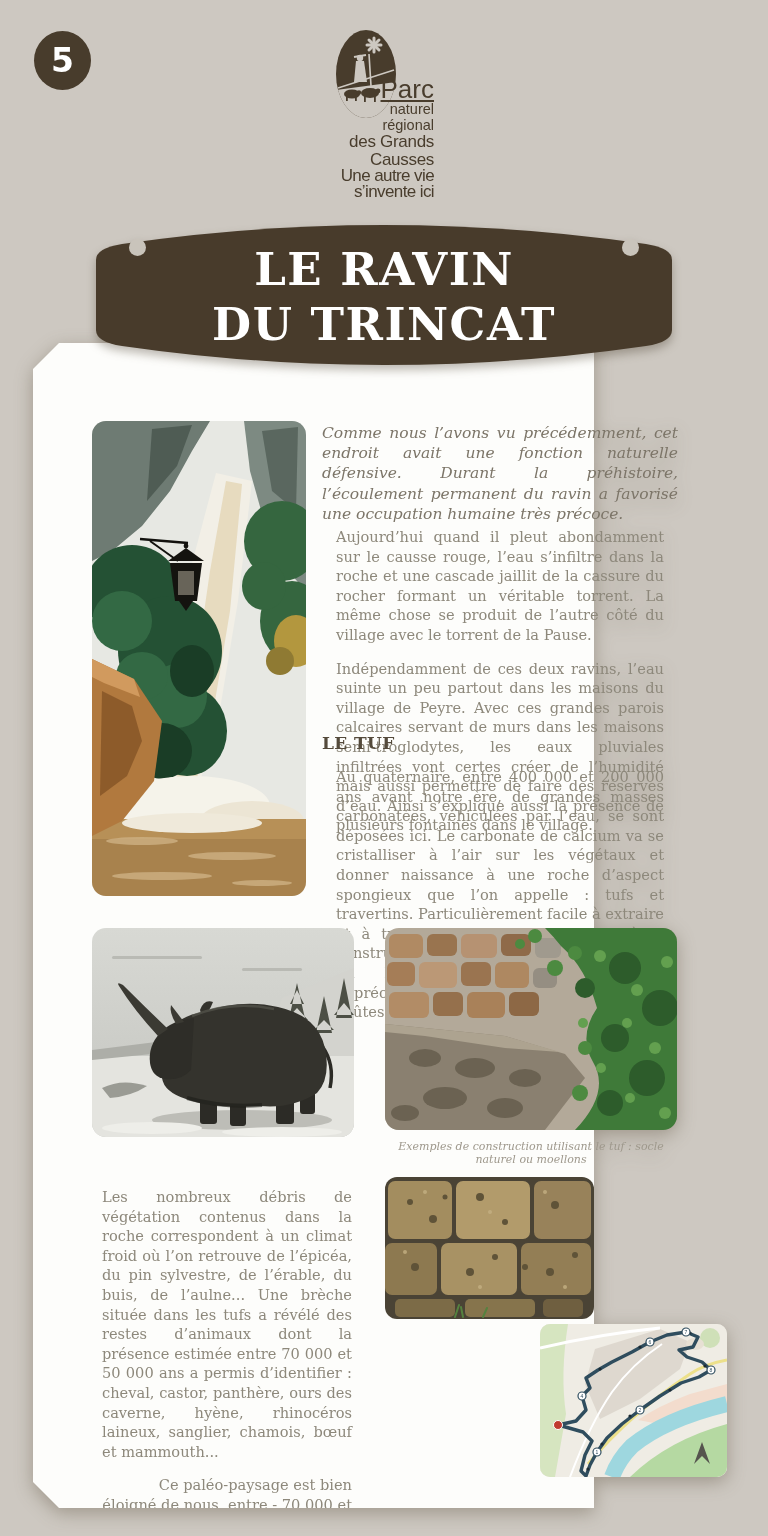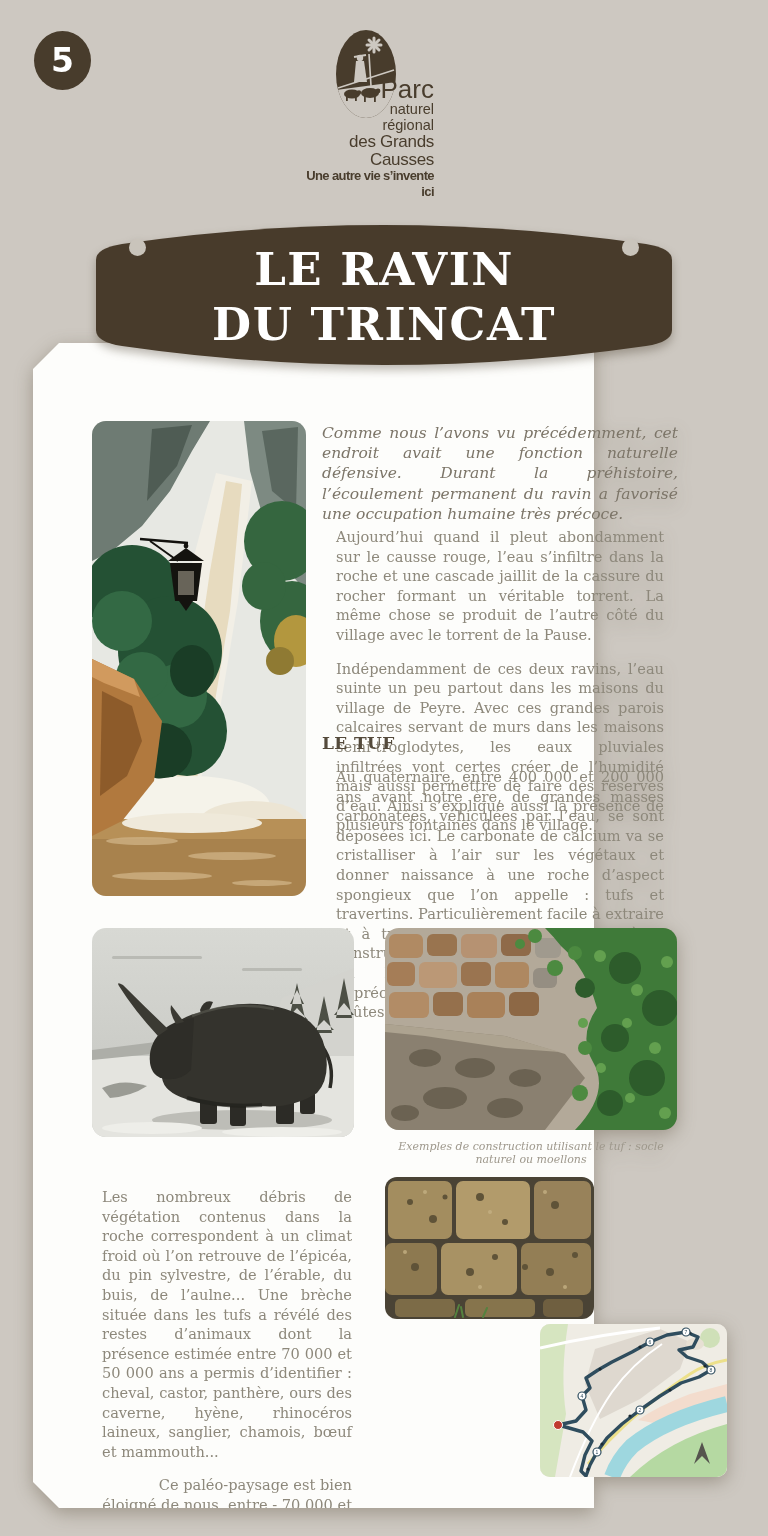--- a/index.html
+++ b/index.html
@@ -6,24 +6,24 @@
   .page{position:relative;width:768px;height:1536px;background:#cdc8c1;overflow:hidden;
         font-family:"DejaVu Serif","Liberation Serif",serif;}
   
   .badge{position:absolute;left:34px;top:31px;width:57px;height:59px;border-radius:50%;
          background:#483c2c;color:#fff;display:flex;align-items:center;justify-content:center;
          font-family:"DejaVu Sans","Liberation Sans",sans-serif;font-weight:bold;font-size:33px;}
   
   .logo-oval{position:absolute;left:336px;top:30px;width:60px;height:88px;}
   .logo-text{position:absolute;left:300px;top:76px;width:134px;text-align:right;
              font-family:"Liberation Sans","DejaVu Sans",sans-serif;color:#493d2d;}
-  .logo-text .l1{font-size:26px;line-height:26px;}
+  .logo-text .l1{font-size:26px;line-height:26px;text-decoration:underline;}
   .logo-text .l2,.logo-text .l3{font-size:14.5px;line-height:15.5px;}
   .logo-text .l4{font-size:17px;line-height:17.5px;letter-spacing:-0.3px;}
-  .logo-text .l5{font-size:13px;line-height:16px;font-weight:bold;letter-spacing:-0.6px;}
+  .logo-text .l5{font-size:17px;line-height:16px;font-weight:normal;letter-spacing:-0.6px;}
   
   .plaque{position:absolute;left:96px;top:214px;width:576px;height:162px;
           filter:drop-shadow(0 5px 5px rgba(70,58,40,.35));z-index:5;}
   .plaque svg{position:absolute;left:0;top:0;}
   .plaque .t{position:absolute;width:100%;text-align:center;color:#fff;font-weight:bold;
              font-size:45px;letter-spacing:1.5px;line-height:1;}
   .plaque .t1{top:33px;} .plaque .t2{top:88px;}
   .screw{position:absolute;width:17px;height:17px;border-radius:50%;background:#c9c4bb;top:25px;}
   .screw.left{left:33px;} .screw.right{left:526px;}
   

